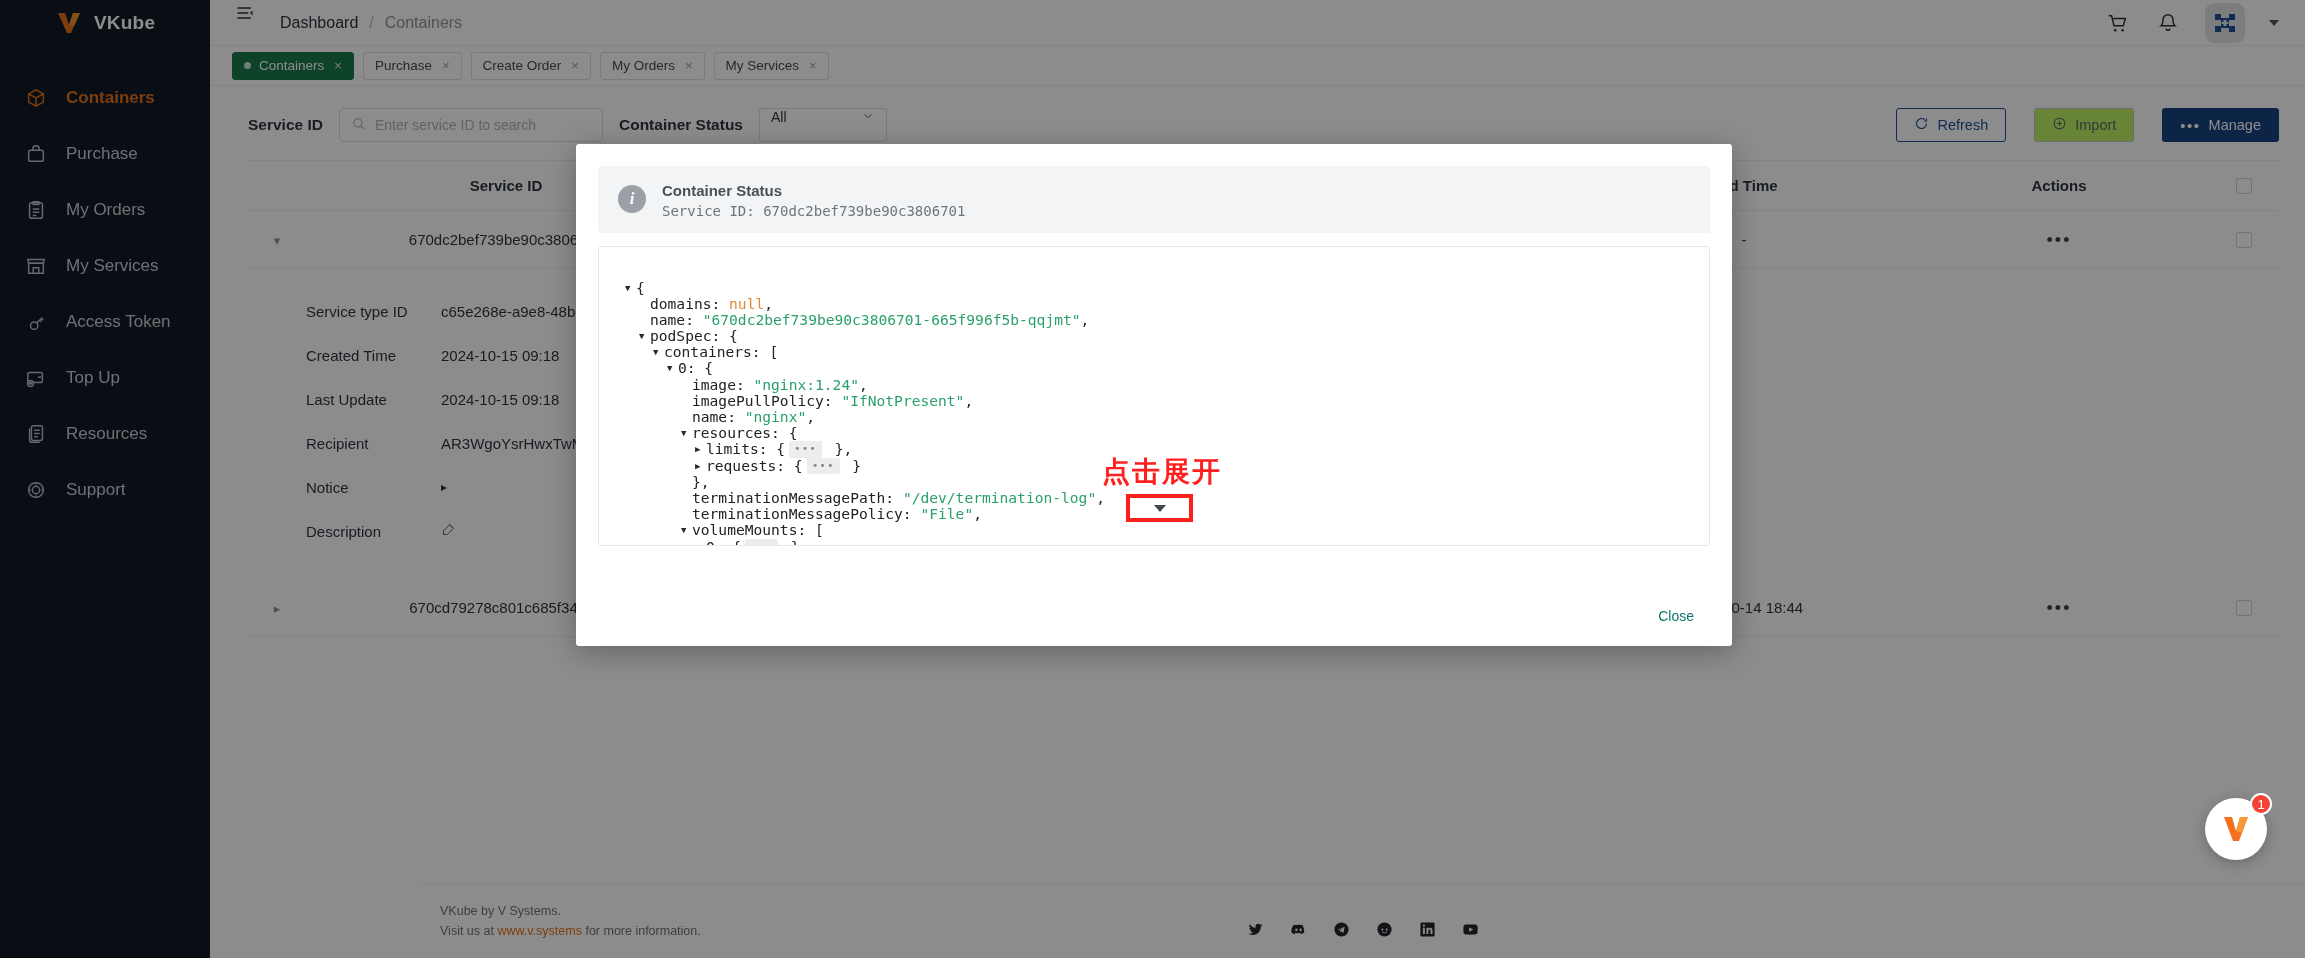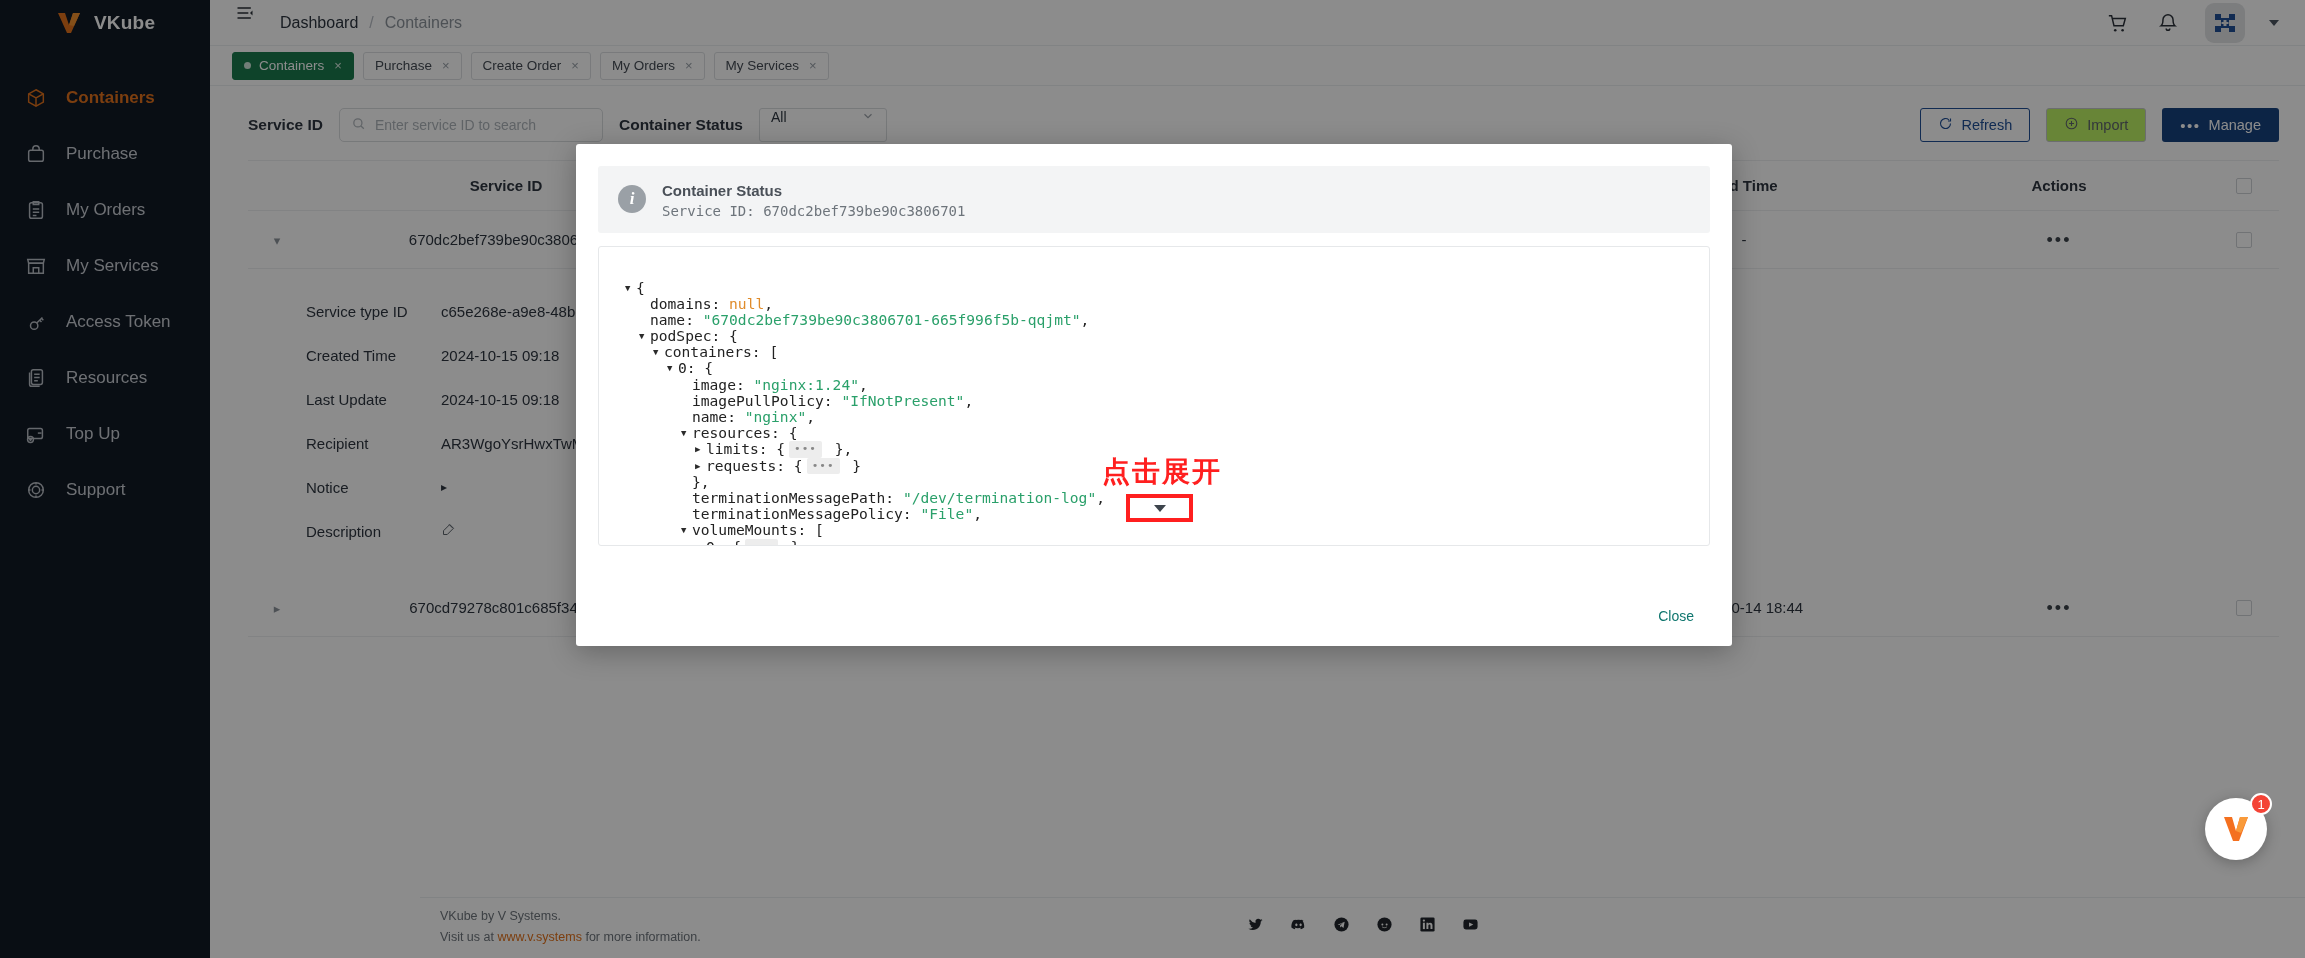--- a/index.html
+++ b/index.html
@@ -84,21 +84,21 @@
   .search-box input {
     border: 0; outline: 0; font-size: 14px; color: #2e3640; width: 100%;
     font-family: "Liberation Sans", sans-serif; background: transparent;
   }
   .search-box input::placeholder { color: #aeb4ba; }
   .select-box {
     width: 128px; height: 34px; border: 1px solid #d9dcdf; border-radius: 3px;
     display: flex; align-items: flex-start; justify-content: space-between;
     padding: 0 11px; font-size: 14px; color: #2e3640; background: #fff; cursor: pointer;
   }
-  .btn-group { margin-left: auto; display: flex; align-items: flex-start; gap: 16px; }
+  .btn-group { margin-left: auto; display: flex; align-items: flex-start; gap: 28px; }
   .btn { height: 34px; padding: 0 17px; border-radius: 3px; font-size: 14.5px;
          display: flex; align-items: center; gap: 8px; cursor: pointer; border: 1px solid transparent; }
   .btn-ghost-blue { border-color: #1f4f96; color: #1f4f96; background: #fff; }
   .btn-ghost-gray { border-color: #c3c7cb; color: #5e656d; background: #bef264; }
   .btn-primary { background: #17427f; color: #fff; }
 
   
   .table { margin: 6px 26px 0 38px; border-top: 1px solid #edeff1; }
   .thead {
     display: flex; align-items: center; height: 50px;
@@ -119,23 +119,23 @@
   
   .detail { padding: 20px 0 26px 58px; font-size: 15px; color: #2e3640; }
   .drow { display: flex; align-items: center; gap: 17px; height: 44px; }
   .dkey { font-weight: 400; min-width: 118px; }
   .dval { color: #2e3640; }
   .edit-ico { color: #5d646c; font-size: 14px; cursor:pointer; }
   .tri-right { color: #2e3640; font-size: 12px; cursor:pointer; }
 
   
   .footer {
-    position: absolute; left: 210px; right: 0; bottom: 3px; height: 58px;
+    position: absolute; left: 210px; right: 0; bottom: 16px; height: 58px;
     background: #fff; border-top: 1px solid #eceef0;
-    display: flex; align-items: center; padding: 0 0 0 16px;
+    display: flex; align-items: flex-end; padding: 0 0 0 16px;
   }
   .footer-text { font-size: 12.5px; color: #6e757c; line-height: 1.65; padding-left: 4px; }
   .footer-text a { color: #e2721c; text-decoration: none; }
   .social { position: absolute; left: 50%; transform: translateX(-50%); display: flex; gap: 26px; align-items:center; }
   .social svg { fill: #21262c; }
 
   
   .overlay { position: absolute; inset: 0; background: rgba(0,0,0,0.45); z-index: 20; }
   .modal {
     position: absolute; z-index: 30;
@@ -264,37 +264,37 @@
             <svg viewBox="0 0 24 24" width="22" height="22">
               <circle cx="10" cy="16" r="4"></circle>
               <path d="M12.8 13.2L19 7M16 10l2 2M18 8l2 2"></path>
             </svg>
           </span>
         <span>Access Token</span>
       </div>
       <div class="nav-item">
         <span class="ico">
             <svg viewBox="0 0 24 24" width="22" height="22">
-              <rect x="7" y="3" width="12" height="16" rx="2"></rect>
-              <path d="M5 6v13a2 2 0 002 2h9"></path>
-              <path d="M10 8h6M10 11.5h6M10 15h4"></path>
-            </svg>
-          </span>
-        <span>Resources</span>
-      </div>
-      <div class="nav-item">
-        <span class="ico">
-            <svg viewBox="0 0 24 24" width="22" height="22">
               <rect x="3" y="6" width="16" height="11" rx="2"></rect>
               <path d="M14 11h4"></path>
               <circle cx="6" cy="18" r="3.2"></circle>
               <path d="M6 16.5v3M4.5 18h3"></path>
             </svg>
           </span>
         <span>Top Up</span>
+      </div>
+      <div class="nav-item">
+        <span class="ico">
+            <svg viewBox="0 0 24 24" width="22" height="22">
+              <rect x="7" y="3" width="12" height="16" rx="2"></rect>
+              <path d="M5 6v13a2 2 0 002 2h9"></path>
+              <path d="M10 8h6M10 11.5h6M10 15h4"></path>
+            </svg>
+          </span>
+        <span>Resources</span>
       </div>
       <div class="nav-item">
         <span class="ico">
             <svg viewBox="0 0 24 24" width="22" height="22">
               <circle cx="12" cy="12" r="8"></circle>
               <circle cx="12" cy="12" r="4"></circle>
               <path d="M12 4v2M12 18v2M4 12h2M18 12h2"></path>
             </svg>
           </span>
         <span>Support</span>

